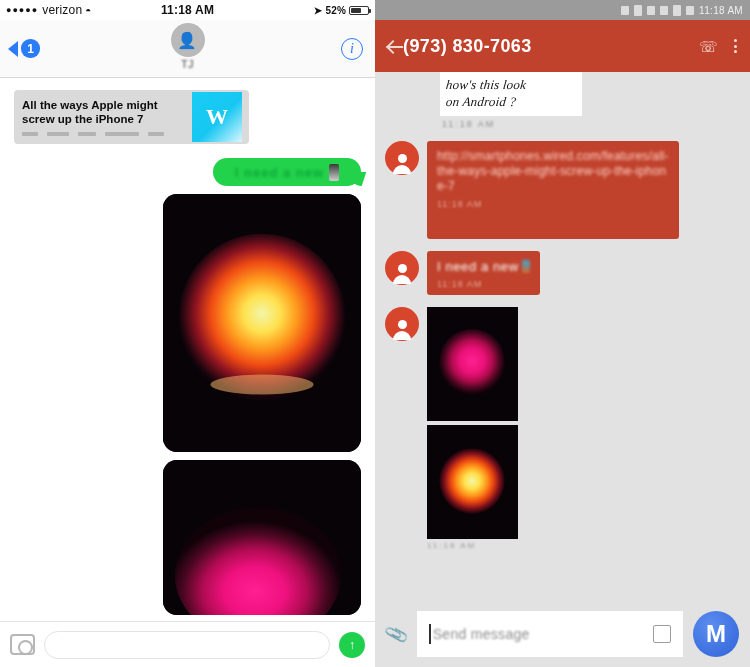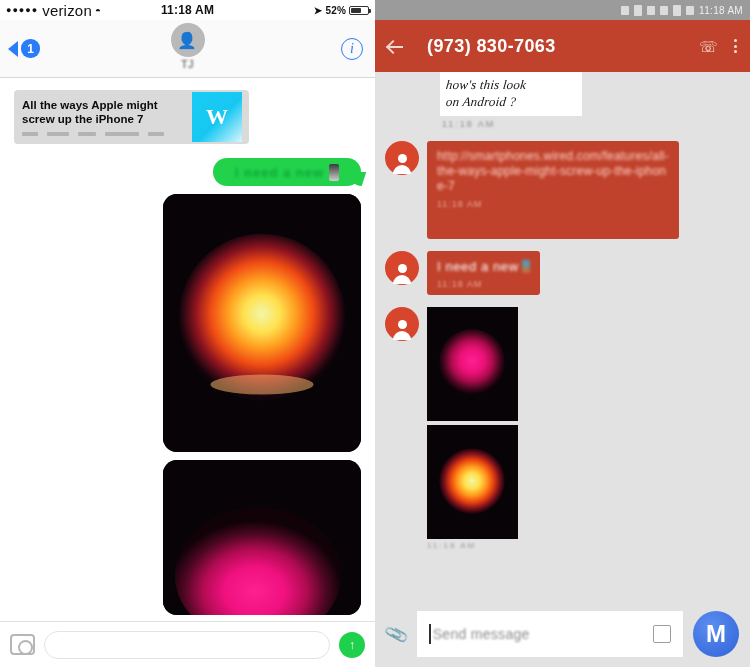--- a/index.html
+++ b/index.html
@@ -7,21 +7,21 @@
     font-family:"Liberation Sans", sans-serif; background:#fff; }
 
   .screen { position:relative; width:750px; height:667px; display:flex; }
 
   
   .ios { position:relative; width:375px; height:667px; background:#ffffff; overflow:hidden; }
 
   .ios-status { height:20px; display:flex; align-items:center; padding:0 6px;
     font-size:11px; color:#111; font-weight:700; letter-spacing:.2px; }
   .ios-status .dots { letter-spacing:1px; font-size:9px; }
-  .ios-status .carrier { margin-left:4px; font-size:15px; font-weight:400; }
+  .ios-status .carrier { margin-left:4px; font-size:12px; font-weight:400; }
   .ios-status .wifi { margin-left:3px; font-size:10px; }
   .ios-status .time { position:absolute; left:0; right:0; text-align:center;
     font-size:12px; font-weight:600; pointer-events:none; }
   .ios-status .right { margin-left:auto; display:flex; align-items:center; gap:3px; font-size:10px; }
   .battery-shell { width:20px; height:9px; border:1px solid #333; border-radius:2px;
     position:relative; display:inline-block; }
   .battery-shell::after { content:""; position:absolute; right:-3px; top:2px;
     width:2px; height:4px; background:#333; border-radius:0 1px 1px 0; }
   .battery-fill { position:absolute; left:1px; top:1px; bottom:1px; width:56%; background:#333; border-radius:1px; }
 
@@ -86,21 +86,21 @@
 
   
   .droid { position:relative; width:375px; height:667px; background:#e2e2e2; overflow:hidden; }
   .droid-status { height:20px; background:#9b9b9b; display:flex; align-items:center;
     justify-content:flex-end; gap:5px; padding:0 7px; color:#efefef; font-size:10px; }
   .droid-status .ic { width:8px; height:9px; background:#dcdcdc; display:inline-block; border-radius:1px; }
   .droid-status .ic.tall { height:11px; }
   .droid-status .tm { font-size:10px; letter-spacing:.3px; filter:blur(.5px); }
 
   .droid-bar { height:52px; background:#c0422c; display:flex; align-items:center;
-    padding:16px 13px; gap:24px; }
+    padding:16px 13px; gap:0; }
   .arrow-back { width:15px; height:15px; position:relative; flex:none; }
   .arrow-back::before { content:""; position:absolute; left:0; top:7px; width:15px; height:2px; background:#f0d8d2; }
   .arrow-back::after { content:""; position:absolute; left:0; top:3px; width:8px; height:8px;
     border-left:2px solid #f0d8d2; border-bottom:2px solid #f0d8d2; transform:rotate(45deg); }
   .droid-title { color:#fff; font-size:18px; font-weight:700; letter-spacing:.4px; filter:blur(.45px); }
   .droid-actions { margin-left:auto; display:flex; align-items:center; gap:18px; }
   .phone-ic { width:17px; height:17px; color:#f3ded8; font-size:15px; filter:blur(.5px); }
   .kebab { display:flex; flex-direction:column; gap:2.5px; }
   .kebab i { width:3px; height:3px; background:#f3ded8; border-radius:50%; display:block; }
 

